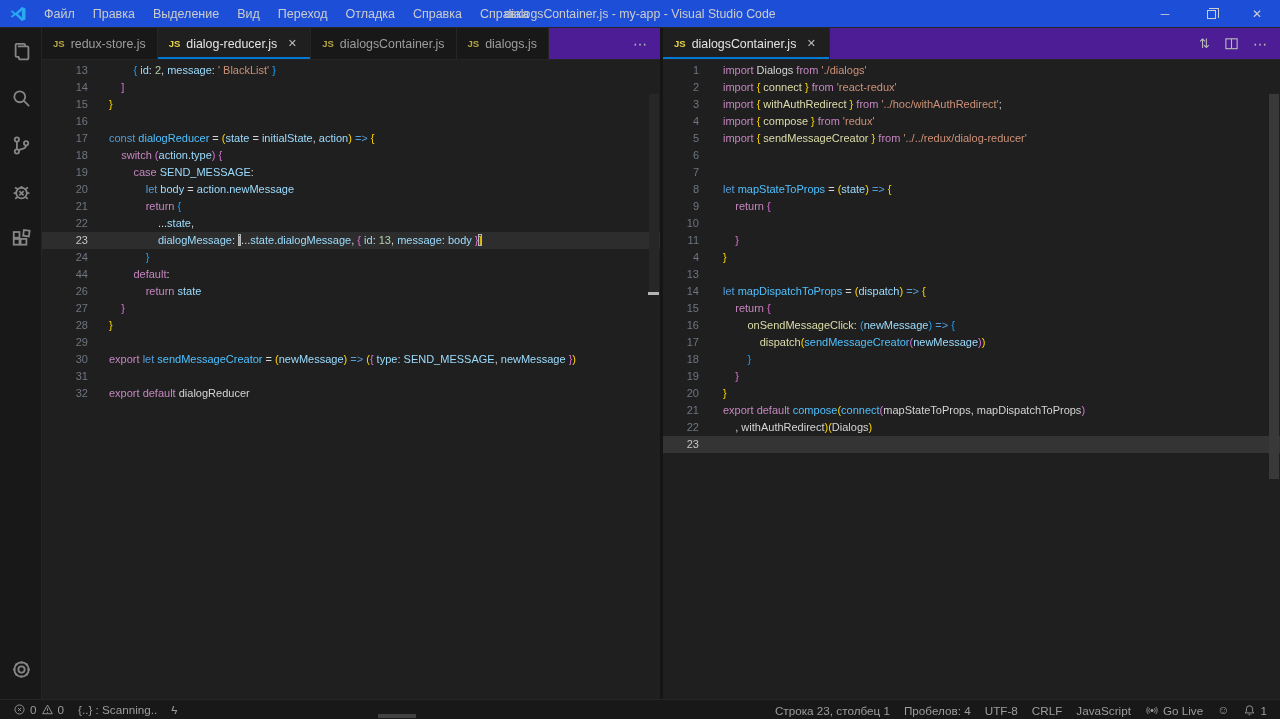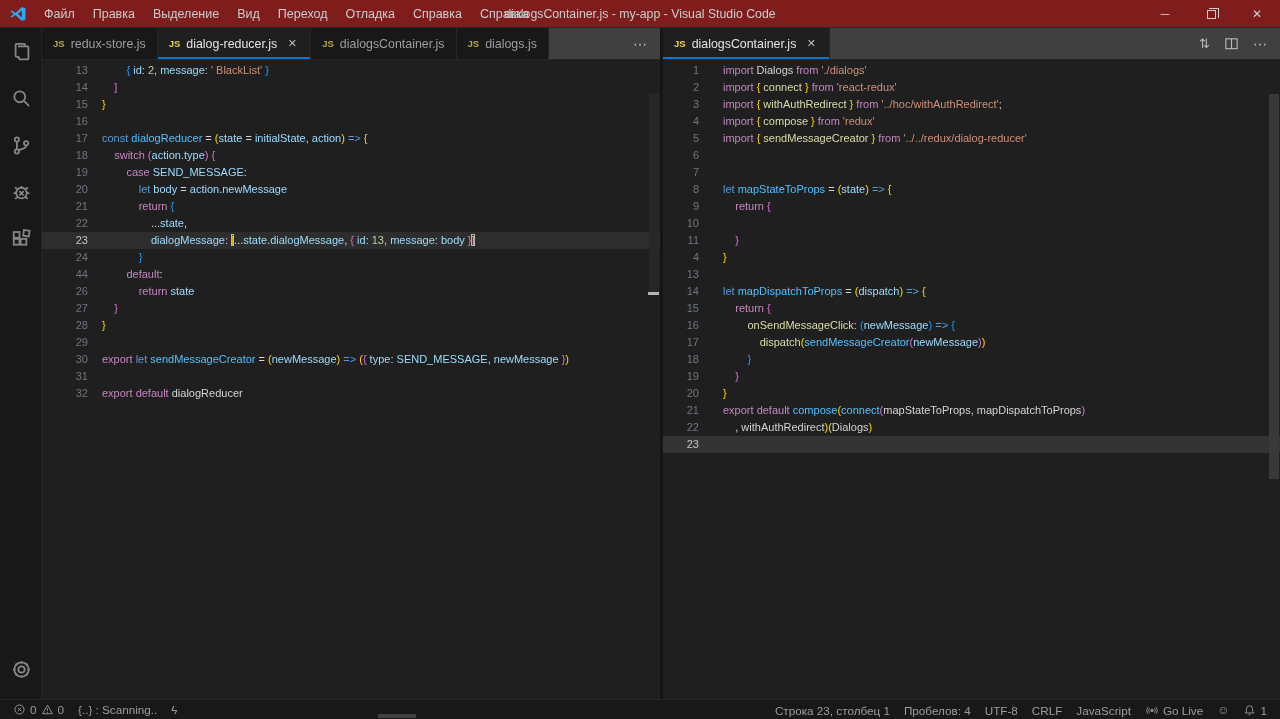--- a/index.html
+++ b/index.html
@@ -1,19 +1,19 @@
 <!DOCTYPE html>
 <html><head>
 <meta charset="utf-8">
 <style>
   html,body{margin:0;padding:0;background:#1f1f1f;width:1280px;height:719px;overflow:hidden;
     font-family:"Liberation Sans",sans-serif;-webkit-font-smoothing:antialiased;}
   *{box-sizing:border-box;}
   
-  #titlebar{position:absolute;left:0;top:0;width:1280px;height:28px;background:#7f1d1d;
+  #titlebar{position:absolute;left:0;top:0;width:1280px;height:28px;background:#1d4ed8;
     border-bottom:1px solid #262626;display:flex;align-items:center;color:#cccccc;font-size:12.5px;z-index:30;}
   #vscode-logo{width:18px;height:18px;margin:0 8px 0 9px;flex:0 0 auto;}
   #menubar{display:flex;height:28px;align-items:center;}
   .menu-item{padding:0 9px;line-height:28px;cursor:default;}
   #window-title{position:absolute;left:50%;transform:translateX(-50%);color:#cccccc;font-size:12.3px;white-space:nowrap;}
   #window-controls{position:absolute;right:0;top:0;display:flex;height:28px;}
   .win-btn{width:46px;height:28px;display:flex;align-items:center;justify-content:center;color:#d0d0d0;font-size:12px;}
   .restore-glyph{width:9px;height:9px;border:1px solid #cfcfcf;position:relative;}
   .restore-glyph::after{content:"";position:absolute;left:1px;top:-3px;width:9px;height:9px;border:1px solid #cfcfcf;border-left:none;border-bottom:none;}
   
@@ -21,38 +21,38 @@
     border-right:1px solid #252525;z-index:20;}
   .act-icon{width:42px;height:47px;display:flex;align-items:center;justify-content:center;}
   .act-icon svg{stroke:#868686;fill:none;stroke-width:1.25;}
   #manage-gear{position:absolute;bottom:6px;left:0;}
   
   #editors{position:absolute;left:42px;top:28px;right:0;bottom:20px;display:flex;}
   .editor-group{position:relative;background:#1f1f1f;overflow:hidden;}
   #group-left{width:618px;flex:0 0 auto;}
   #sash{width:3px;background:#151515;flex:0 0 auto;}
   #group-right{flex:1 1 auto;}
-  .tabbar{height:32px;background:#404040;border-bottom:1px solid #252525;display:flex;align-items:stretch;font-size:12.4px;color:#9d9d9d;}
+  .tabbar{height:32px;background:#4c1d95;border-bottom:1px solid #252525;display:flex;align-items:stretch;font-size:12.4px;color:#9d9d9d;}
   .tabs{display:flex;}
   .tab{display:flex;align-items:center;gap:6px;padding:0 11px;border-right:1px solid #252525;background:#181818;position:relative;white-space:nowrap;}
   .tab.active{background:#1f1f1f;color:#e4e4e4;}
   .tab.active::after{content:"";position:absolute;left:0;right:0;bottom:0;height:2px;background:#0078d4;}
   .js-badge{color:#e8d44d;font-weight:700;font-size:9.5px;letter-spacing:0;}
   .tab:not(.active) .js-badge{opacity:.75;}
   .tab-close{font-size:11px;color:#bdbdbd;margin-left:2px;width:14px;text-align:center;}
   .tab-actions{margin-left:auto;display:flex;align-items:center;gap:14px;padding:0 12px;color:#b9b9b9;}
   .tab-actions svg{stroke:#b9b9b9;fill:none;stroke-width:1.2;}
   .more-dots{font-size:14px;letter-spacing:1px;color:#b9b9b9;}
   
   .code-area{position:absolute;left:0;right:0;top:32px;bottom:0;padding-top:2px;overflow:hidden;
     font-family:Liberation Sans, sans-serif;font-size:11px;line-height:17px;}
   .line{display:flex;height:17px;white-space:pre;}
   .num{flex:0 0 46px;text-align:right;color:#6e7681;user-select:none;}
   #group-right .num{flex:0 0 36px;}
-  .code{padding-left:14px;}
+  .code{padding-left:21px;}
   #group-right .code{padding-left:24px;}
   #group-left .line.hl{background:#2d2d2d;}
   #group-right .line.hl{background:#343434;}
   .line.hl .num{color:#c6c6c6;}
   .tk-kw{color:#C586C0}.tk-decl{color:#569CD6}.tk-var{color:#9CDCFE}.tk-cvar{color:#4FC1FF}
   .tk-fn{color:#DCDCAA}.tk-str{color:#CE9178}.tk-num{color:#B5CEA8}.tk-pl{color:#D4D4D4}
   .tk-b1{color:#FFD700}.tk-b2{color:#DA70D6}.tk-b3{color:#179FFF}
   .tk-box{outline:1px solid #b8b8b8;outline-offset:-1px;}
   
   .v-thumb{position:absolute;right:1px;width:10px;z-index:5;}

